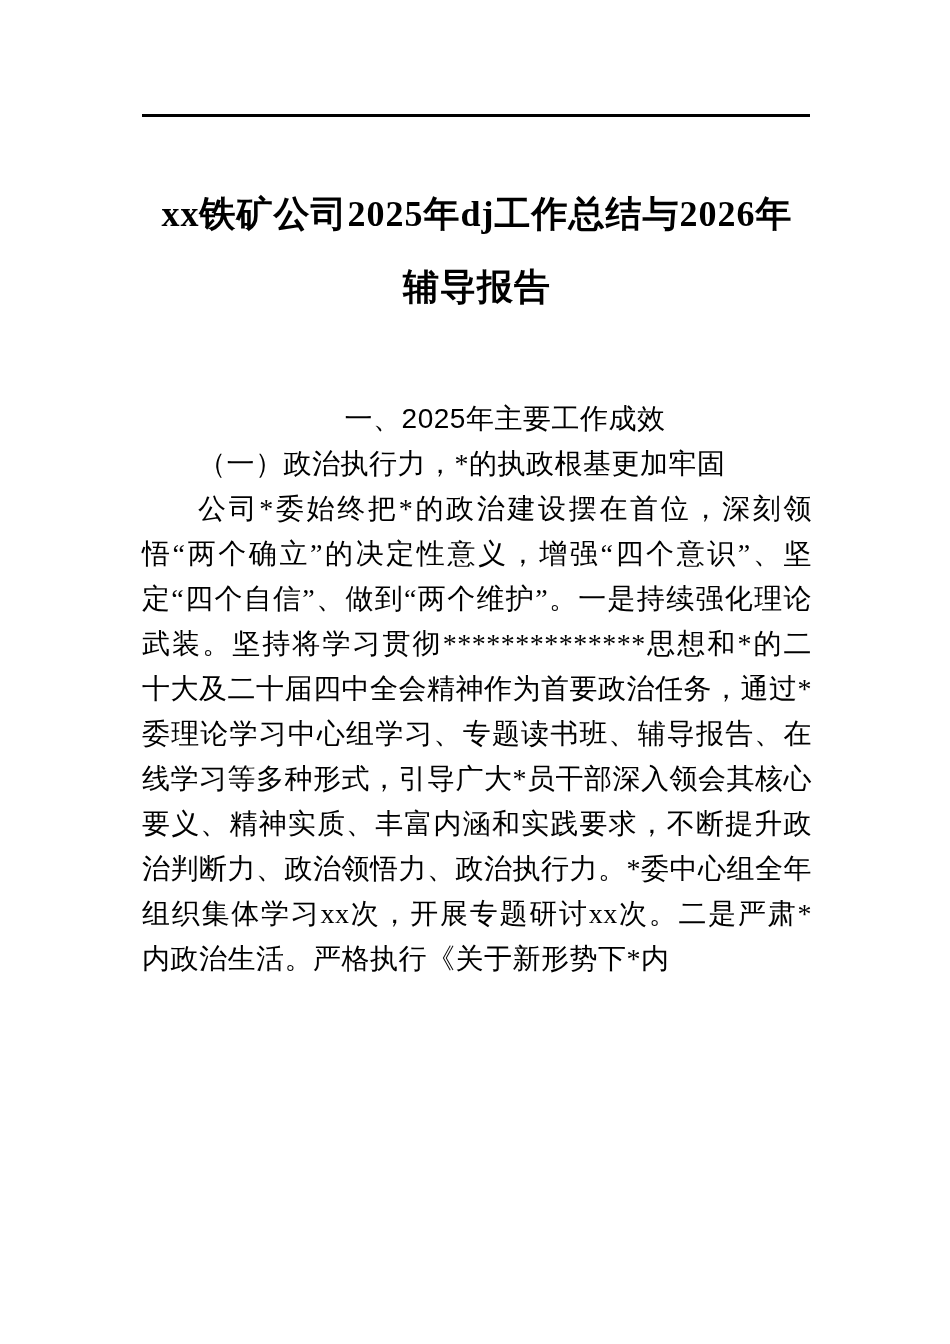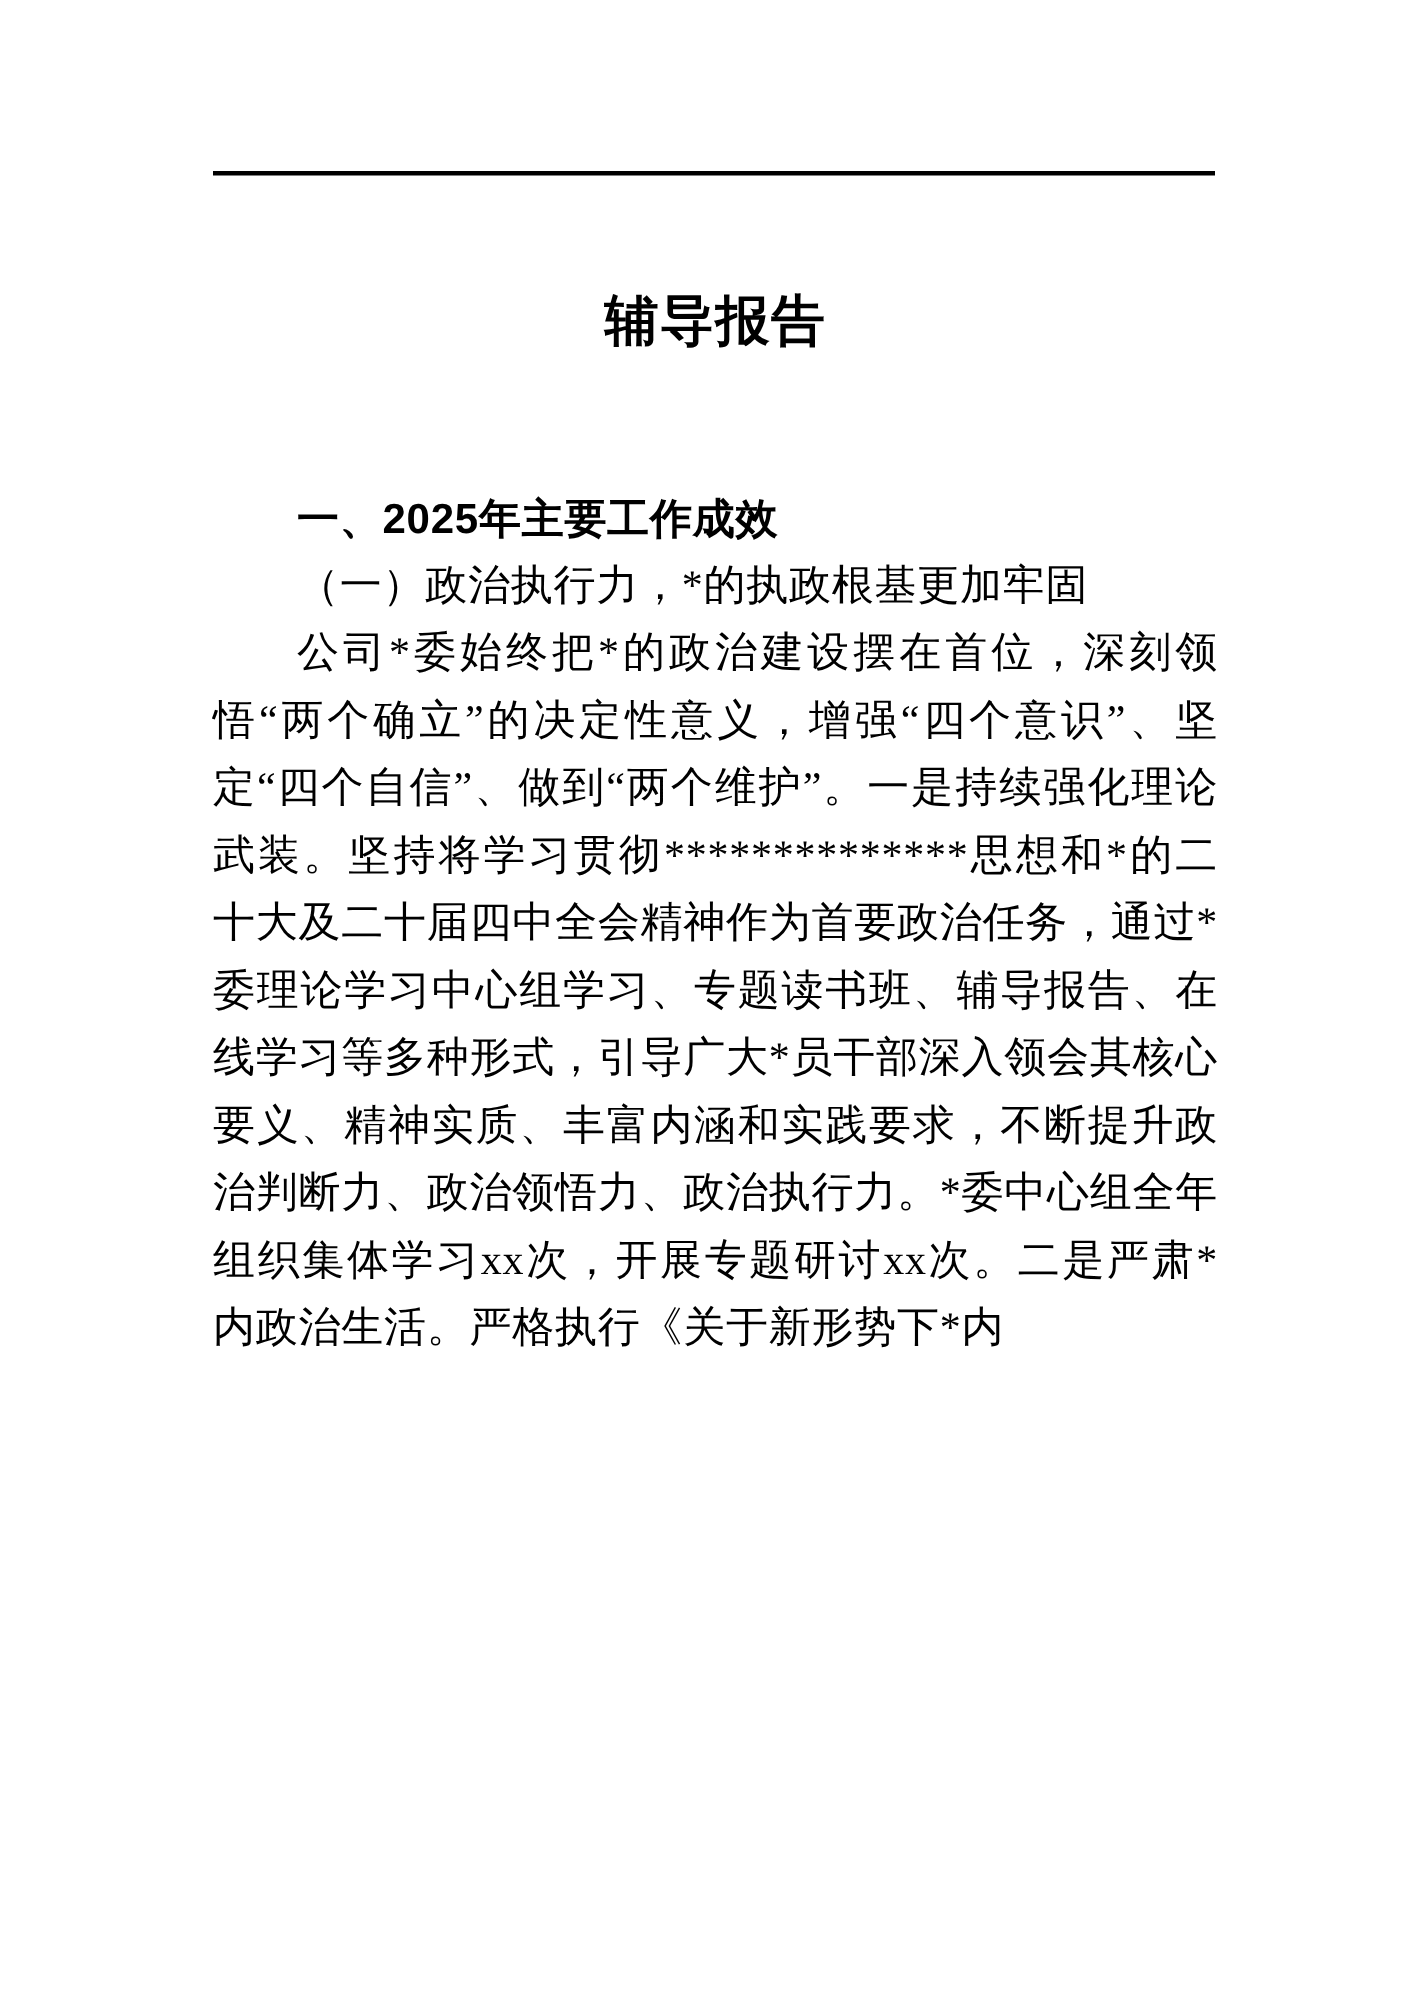--- a/index.html
+++ b/index.html
@@ -47,35 +47,36 @@
   .doc-body p {
     margin: 0;
     font-size: 28px;
     line-height: 45px;
     text-indent: 2em;
     text-align: justify;
     letter-spacing: 0.5px;
   }
   .doc-body p.section-heading {
     font-family: "Liberation Sans", "DejaVu Sans", sans-serif;
-    font-weight: bold;
-    text-align: left;
+    font-weight: normal;
+    text-align: center;
   }
   .doc-body p.subsection-heading {
     font-weight: 500;
     text-align: left;
   }
 </style>
 </head>
 <body>
 
 <div class="page">
   <div class="header-rule"></div>
   <div class="content">
     <div class="doc-title">
+      <div class="title-line">xx铁矿公司2025年dj工作总结与2026年</div>
       <div class="title-line">辅导报告</div>
     </div>
     <div class="doc-body">
         <p class="section-heading">一、2025年主要工作成效</p>
         <p class="subsection-heading">（一）政治执行力，*的执政根基更加牢固</p>
         <p class="paragraph">公司*委始终把*的政治建设摆在首位，深刻领悟“两个确立”的决定性意义，增强“四个意识”、坚定“四个自信”、做到“两个维护”。一是持续强化理论武装。坚持将学习贯彻**************思想和*的二十大及二十届四中全会精神作为首要政治任务，通过*委理论学习中心组学习、专题读书班、辅导报告、在线学习等多种形式，引导广大*员干部深入领会其核心要义、精神实质、丰富内涵和实践要求，不断提升政治判断力、政治领悟力、政治执行力。*委中心组全年组织集体学习xx次，开展专题研讨xx次。二是严肃*内政治生活。严格执行《关于新形势下*内</p>
       </div>
   </div>
 </div>
 

